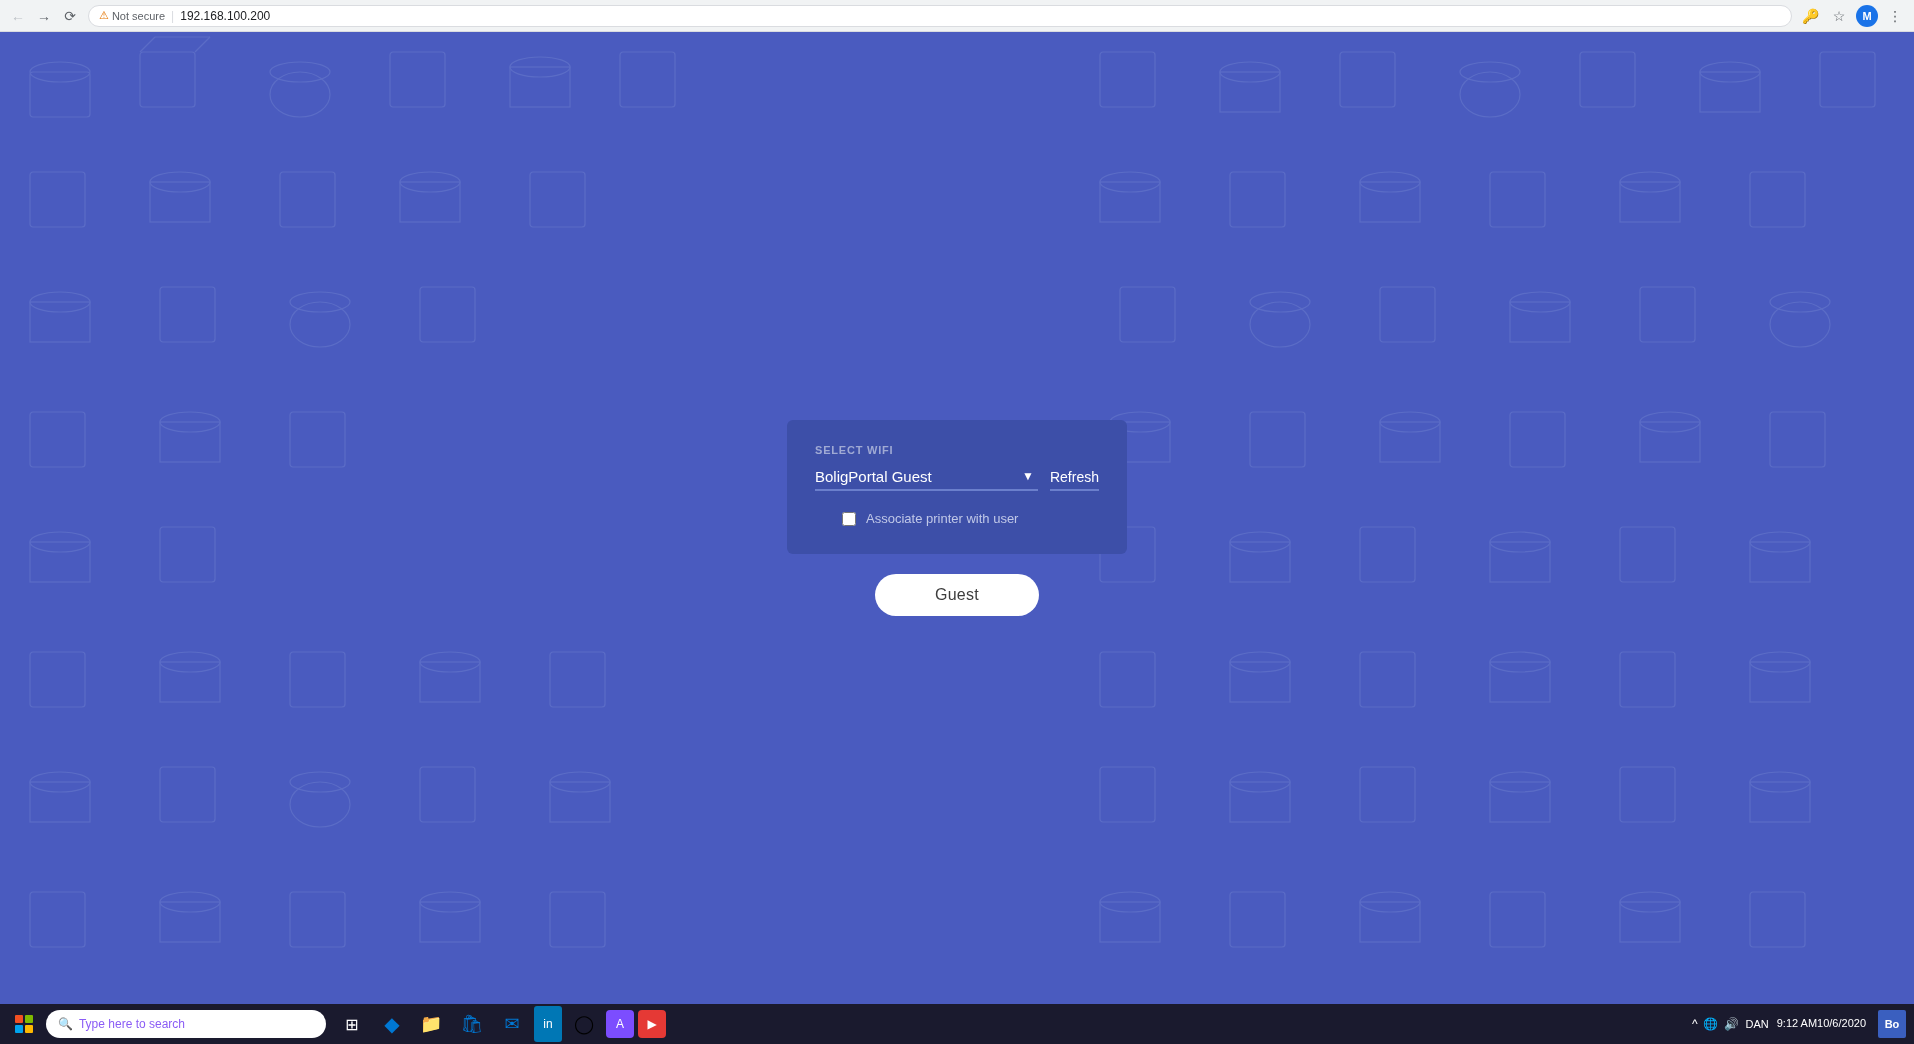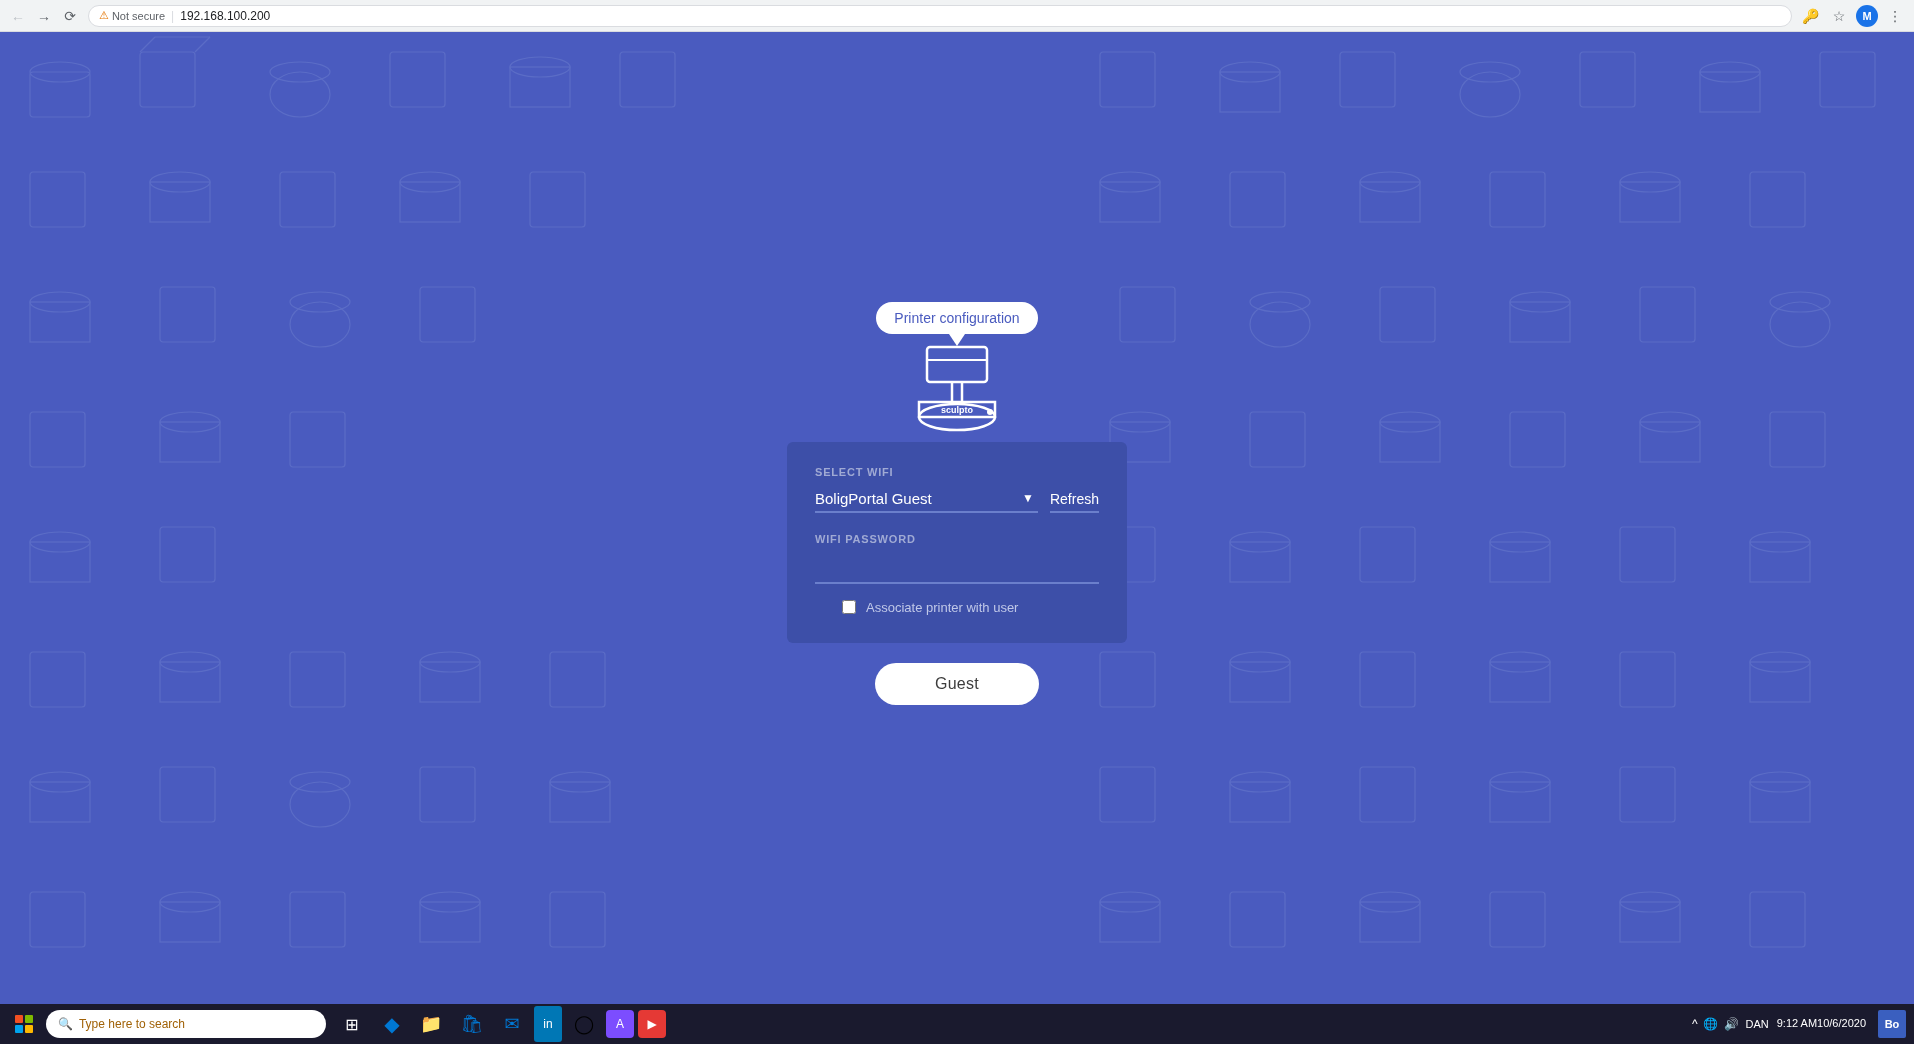--- a/index.html
+++ b/index.html
@@ -322,21 +322,21 @@
       margin-left: 6px;
     }
 
     .search-icon-tb {
       color: #5f6368;
       font-size: 12px;
     }
 
     .search-text {
       font-size: 12px;
-      color: #a16207;
+      color: #8b5cf6;
     }
 
     .taskbar-center-items {
       display: flex;
       align-items: center;
       gap: 4px;
       margin-left: 8px;
     }
 
     .taskbar-icon {
@@ -728,65 +728,37 @@
       <ellipse class="iso" cx="30" cy="10" rx="30" ry="10"></ellipse>
       <rect class="iso" x="0" y="10" width="60" height="40"></rect>
     </g>
     <g transform="translate(1750,860)">
       <rect class="iso" x="0" y="0" width="55" height="55" rx="3"></rect>
     </g>
   </svg>
 
   <div class="center-content">
 
-    <div class="printer-graphic">
-
-      <div class="speech-bubble">
-        <span>Printer configuration</span>
-      </div>
-
-      <svg width="120" height="100" viewBox="0 0 120 100" xmlns="http://www.w3.org/2000/svg">
-
-        <rect x="30" y="5" width="60" height="35" rx="3" fill="none" stroke="white" stroke-width="2.5"></rect>
-
-        <line x1="30" y1="18" x2="90" y2="18" stroke="white" stroke-width="2"></line>
-
-        <line x1="55" y1="40" x2="55" y2="60" stroke="white" stroke-width="2.5"></line>
-        <line x1="65" y1="40" x2="65" y2="60" stroke="white" stroke-width="2.5"></line>
-
-        <ellipse cx="60" cy="75" rx="38" ry="13" fill="none" stroke="white" stroke-width="2.5"></ellipse>
-        <rect x="22" y="60" width="76" height="15" fill="none" stroke="white" stroke-width="2.5"></rect>
-        <line x1="22" y1="75" x2="22" y2="75"></line>
-
-        <text x="60" y="71" text-anchor="middle" fill="white" font-size="9" font-weight="bold" font-family="Arial">sculpto</text>
-
-        <circle cx="93" cy="70" r="3" fill="white"></circle>
-      </svg>
-    </div>
 
     <div class="config-card">
 
       <div class="section-label">SELECT WIFI</div>
 
       <div class="wifi-select-row">
         <div class="wifi-select-container">
           <select class="wifi-select">
             <option>BoligPortal Guest</option>
             <option>BoligPortal</option>
             <option>Other...</option>
           </select>
           <span class="select-arrow">▼</span>
         </div>
         <button class="refresh-btn">Refresh</button>
       </div>
 
-      <div class="wifi-password-section">
-        <div class="section-label">WIFI PASSWORD</div>
-        <input class="password-input" type="password" value="" style="">
-      </div>
 
       <div class="associate-row">
         <input type="checkbox" class="associate-checkbox" style="">
         <span class="associate-label">Associate printer with user</span>
       </div>
     </div>
 
     <div class="apply-btn-container">
       <button class="apply-btn">Guest</button>
     </div>

